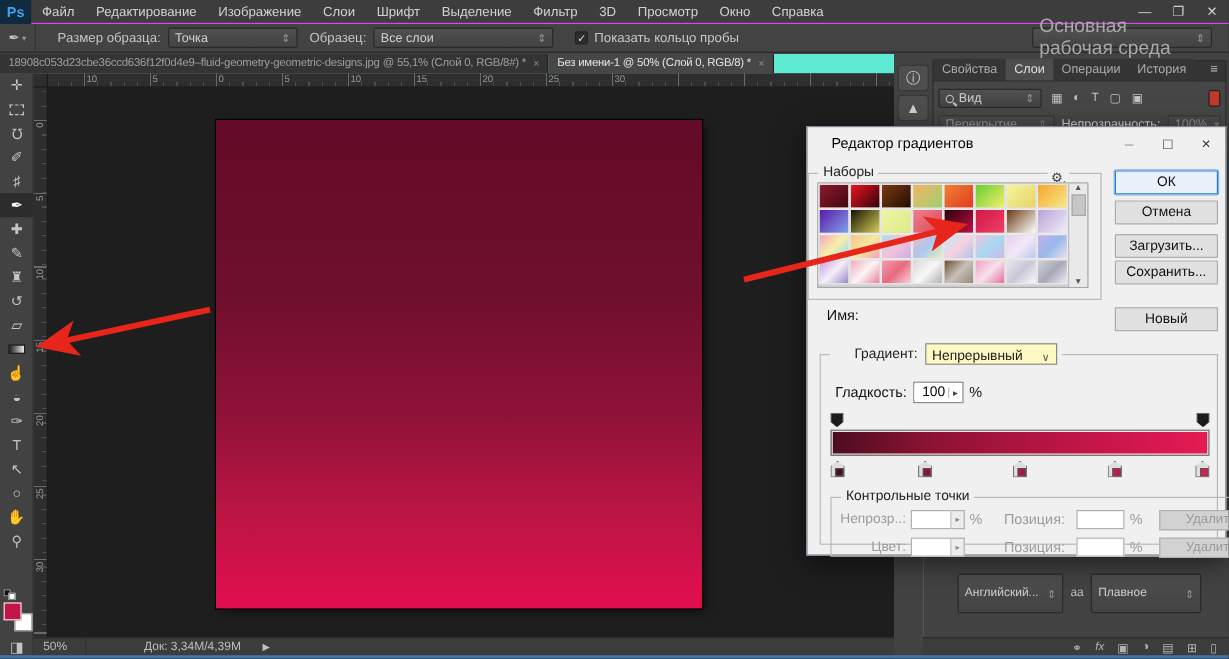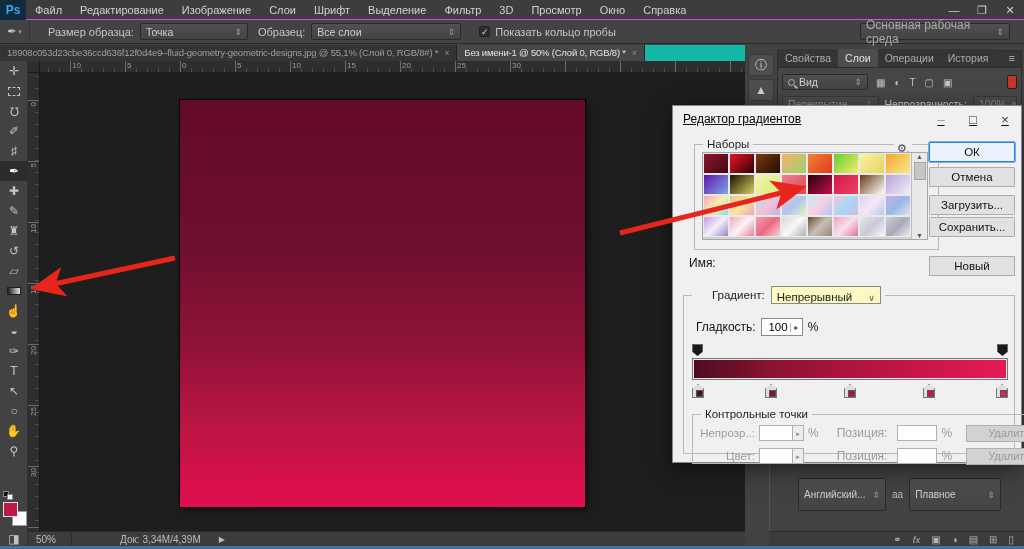--- a/index.html
+++ b/index.html
@@ -25,21 +25,21 @@
     border-right:1px solid #333; height:100%; margin-right:8px; }
   .dd { display:flex; align-items:center; justify-content:space-between;
     background:linear-gradient(#505050,#434343); border:1px solid #2a2a2a; border-radius:2px;
     height:17px; padding:0 5px; font-size:10.5px; color:#cfcfcf; }
   .dd .arr { font-size:9px; color:#9a9a9a; margin-left:6px; }
   .ob-label { margin:0 6px 0 10px; }
   .checkbox { width:11px; height:11px; background:#2d2d2d; border:1px solid #222; border-radius:2px;
     display:flex; align-items:center; justify-content:center; font-size:9px; color:#ddd; margin:0 5px 0 18px; }
   .workspace-dd { position:absolute; right:14px; top:3px; width:150px; color:#a9a9a9; }
   
-  .tabstrip { position:absolute; left:0; top:45px; width:745px; height:16px; background:#14b8a6;
+  .tabstrip { position:absolute; left:0; top:45px; width:745px; height:16px; background:#5eead4;
     display:flex; z-index:5; }
   .doc-tab { font-size:9.5px; letter-spacing:-0.2px; line-height:16px; padding:0 7px;
     white-space:nowrap; color:#9e9e9e; background:#343434; border-right:1px solid #222;
     display:flex; align-items:center; gap:6px; }
   .doc-tab.active { background:#474747; color:#e3e3e3; }
   .doc-tab .tab-close { font-size:9px; color:#8a8a8a; }
   
   .toolbar { position:absolute; left:0; top:61px; width:28px; height:488px;
     background:#424242; border-right:1px solid #323232; z-index:5; }
   .tool { width:28px; height:20px; display:flex; align-items:center; justify-content:center;
@@ -115,28 +115,28 @@
   .char-dd { width:88px; height:33px; }
   .aa-label { font-size:10px; color:#bdbdbd; }
   .dock-bottom { position:absolute; left:24px; right:0; top:487px; height:16px; background:#3c3c3c;
     border-top:1px solid #2c2c2c; display:flex; align-items:center; justify-content:flex-end;
     gap:11px; padding-right:10px; font-size:10px; color:#b3b3b3; }
   .dock-bottom .fx { font-style:italic; font-size:9.5px; }
   
   .dialog { position:absolute; left:672px; top:105px; width:350px; height:358px;
     background:#f0f0f0; border:1px solid #7d8794; box-shadow:0 6px 22px rgba(0,0,0,.55);
     z-index:10; color:#111; font-size:12px; }
-  .dlg-titlebar { height:26px; display:flex; align-items:center; padding-left:10px;text-decoration:underline; }
+  .dlg-titlebar { height:26px; display:flex; align-items:center; padding-left:20px; }
   .dlg-title { font-size:12px; color:#000; }
   .dlg-controls { margin-left:auto; display:flex; height:100%; }
   .dlg-ctl { width:32px; display:flex; align-items:center; justify-content:center; font-size:13px; color:#333; }
   .dlg-ctl.min { color:#9a9a9a; }
   fieldset { border:1px solid #b9b9b9; position:absolute; }
   legend { font-size:11.5px; color:#222; margin-left:8px; padding:0 4px; }
-  .fs-presets { left:21px; top:32px; width:245px; height:112px; }
+  .fs-presets { left:0; top:32px; width:245px; height:112px; }
   .gear { position:absolute; right:26px; top:-8px; background:#f0f0f0; padding:0 3px; font-size:11px; color:#444; }
   .presets-wrap { position:absolute; left:7px; top:2px; width:226px; height:88px; background:#d2d2d2;
     border:1px solid #a8a8a8; display:flex; }
   .presets-grid { width:208px; height:84px; display:grid; grid-template-columns:repeat(8,26px);
     grid-auto-rows:21px; }
   .preset-cell { border:1px solid #e9e9e9; }
   .pscroll { width:16px; background:#e9e9e9; border-left:1px solid #bdbdbd; display:flex;
     flex-direction:column; align-items:center; font-size:7px; color:#555; }
   .pscroll .thumb { width:12px; height:18px; background:#c6c6c6; border:1px solid #a8a8a8; margin:2px 0; }
   .pscroll .sp { flex:1; }
@@ -225,21 +225,21 @@
     <span class="ob-label">Образец:</span>
     <div class="dd" style="width:150px;">
       <span>Все слои</span>
       <span class="arr">⇕</span>
     </div>
     <div class="checkbox">
       <span>✓</span>
     </div>
     <span>Показать кольцо пробы</span>
     <div class="dd workspace-dd">
-      <span style="font-size:12px;">Основная рабочая среда</span>
+      <span style="font-size:16px;">Основная рабочая среда</span>
       <span class="arr">⇕</span>
     </div>
   </div>
 
   <div class="tabstrip" id="tabstrip">
       <div class="doc-tab">
         <span>18908c053d23cbe36ccd636f12f0d4e9–fluid-geometry-geometric-designs.jpg @ 55,1% (Слой 0, RGB/8#) *</span>
         <span class="tab-close">×</span>
       </div>
       <div class="doc-tab active">

